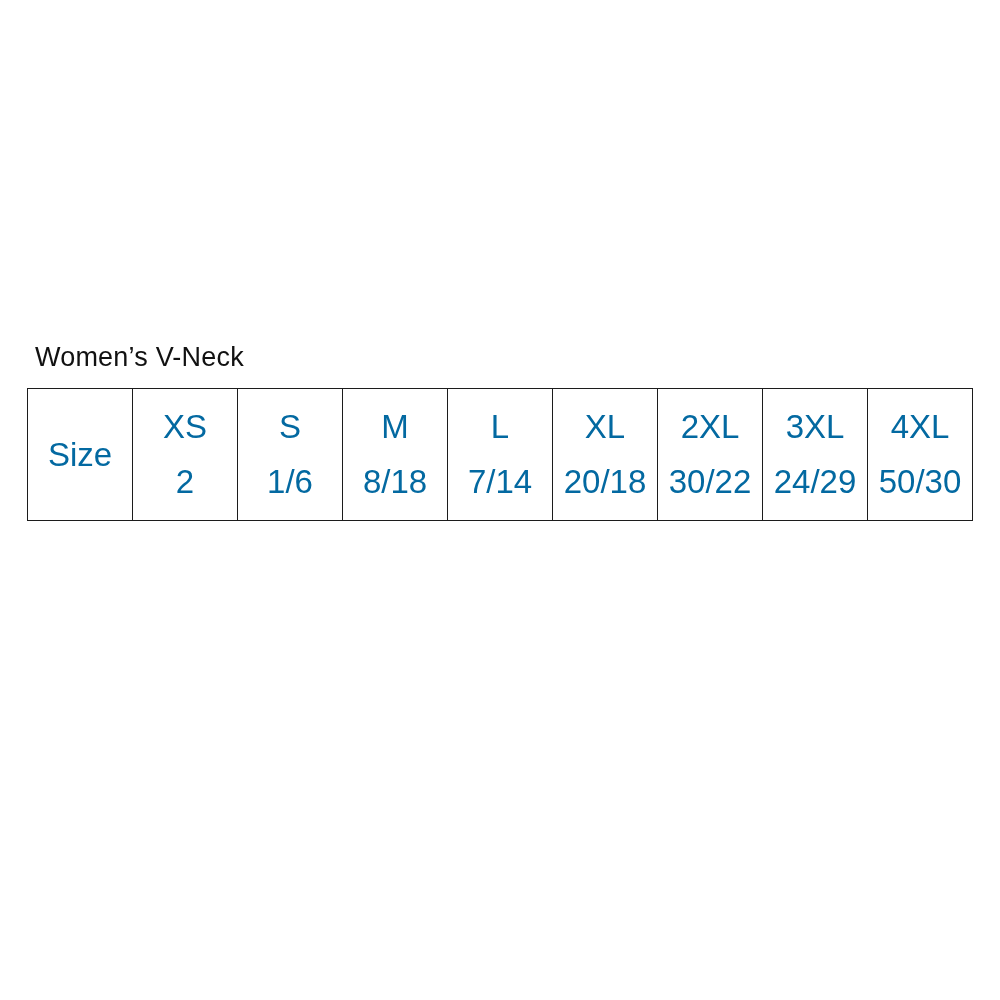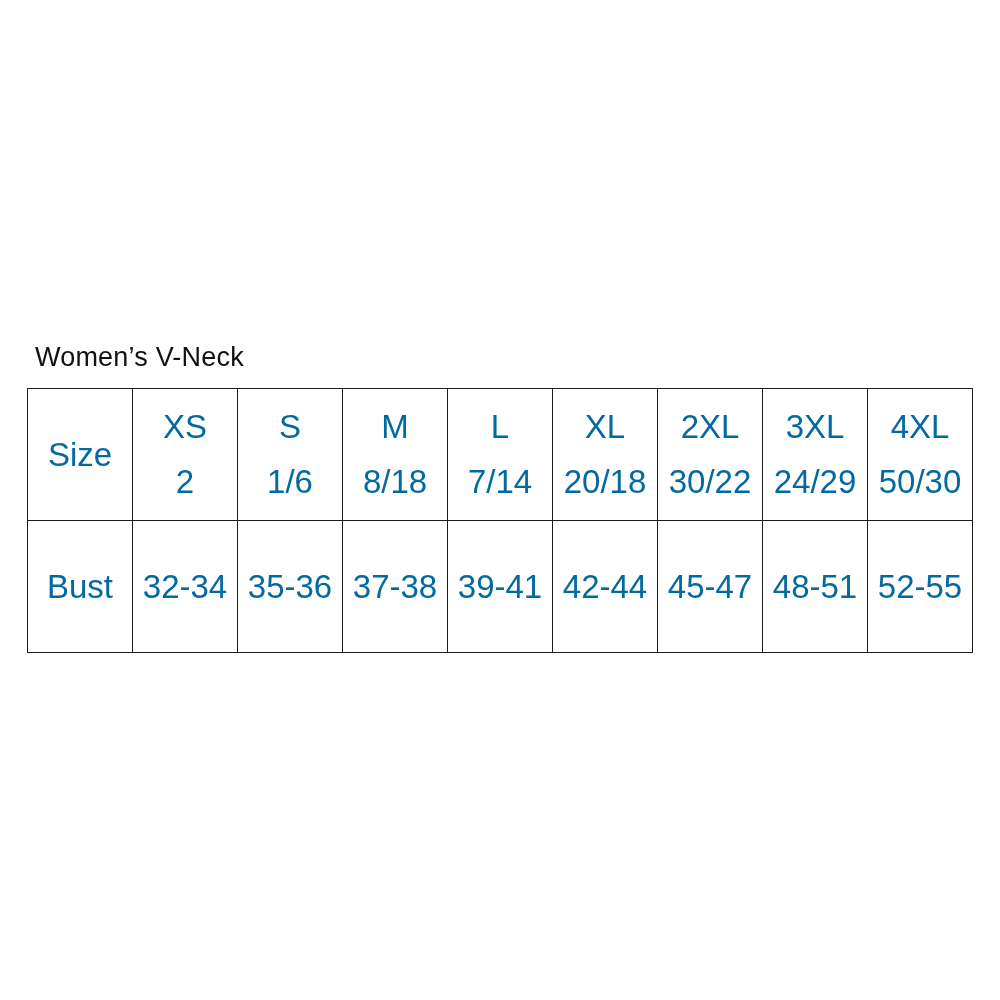--- a/index.html
+++ b/index.html
@@ -104,25 +104,14 @@
           <div>24/29</div>
         </div>
       </td>
       <td>
         <div class="two-line">
           <div>4XL</div>
           <div>50/30</div>
         </div>
       </td>
     </tr>
-    <tr class="bust-row">
-      <td>Bust</td>
-      <td>32-34</td>
-      <td>35-36</td>
-      <td>37-38</td>
-      <td>39-41</td>
-      <td>42-44</td>
-      <td>45-47</td>
-      <td>48-51</td>
-      <td>52-55</td>
-    </tr>
   </tbody>
 </table>
 
 </body></html>

